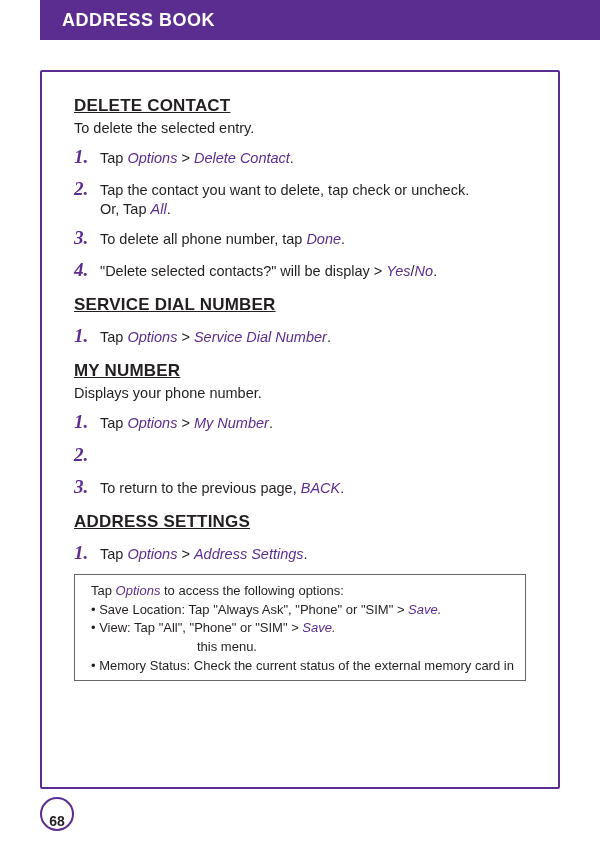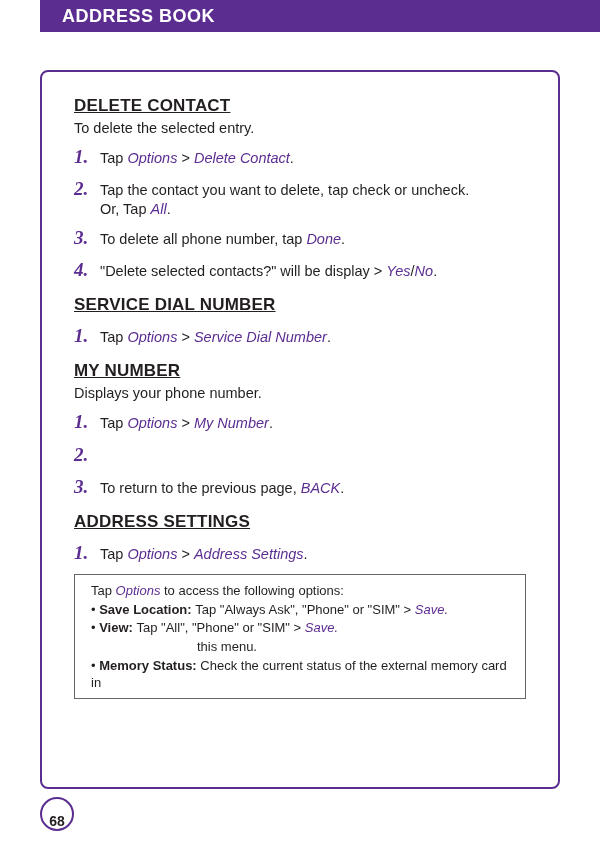--- a/index.html
+++ b/index.html
@@ -10,40 +10,40 @@
     font-family: "Helvetica Neue", Arial, sans-serif;
     color: #231f20;
     position: relative;
     font-stretch: condensed;
   }
   .header {
     position: absolute;
     left: 40px;
     right: 0;
     top: 0;
-    height: 32px;
+    height: 40px;
     background: #5c2d91;
     display: flex;
     align-items: center;
     padding-left: 22px;
   }
   .header-title {
     color: #fff;
     font-weight: 700;
     font-size: 18px;
     letter-spacing: 0.5px;
   }
   .content-frame {
     position: absolute;
     left: 40px;
     right: 40px;
     top: 70px;
     bottom: 60px;
     border: 2px solid #5c2d91;
-    border-radius: 8px;
+    border-radius: 2px;
     padding: 24px 32px 24px 32px;
   }
   .section-title {
     font-weight: 700;
     font-size: 17px;
     text-decoration: underline;
     margin-top: 14px;
     margin-bottom: 4px;
     letter-spacing: 0.2px;
   }
@@ -80,21 +80,21 @@
   }
   .purple-italic { color: #5c2d91; font-style: italic; }
   .option-box {
     border: 1px solid #666;
     padding: 6px 8px 6px 16px;
     margin-top: 10px;
     font-size: 13px;
     line-height: 1.35;
   }
   .option-box .line { margin-top: 1px; }
-  .bold { font-weight: 700; }
+  .bold { font-weight: 400; }
   .indent-memory { padding-left: 106px; }
   .page-badge {
     position: absolute;
     left: 40px;
     bottom: 18px;
     width: 34px;
     height: 34px;
     border: 2px solid #5c2d91;
     border-radius: 50%;
     display: flex;

